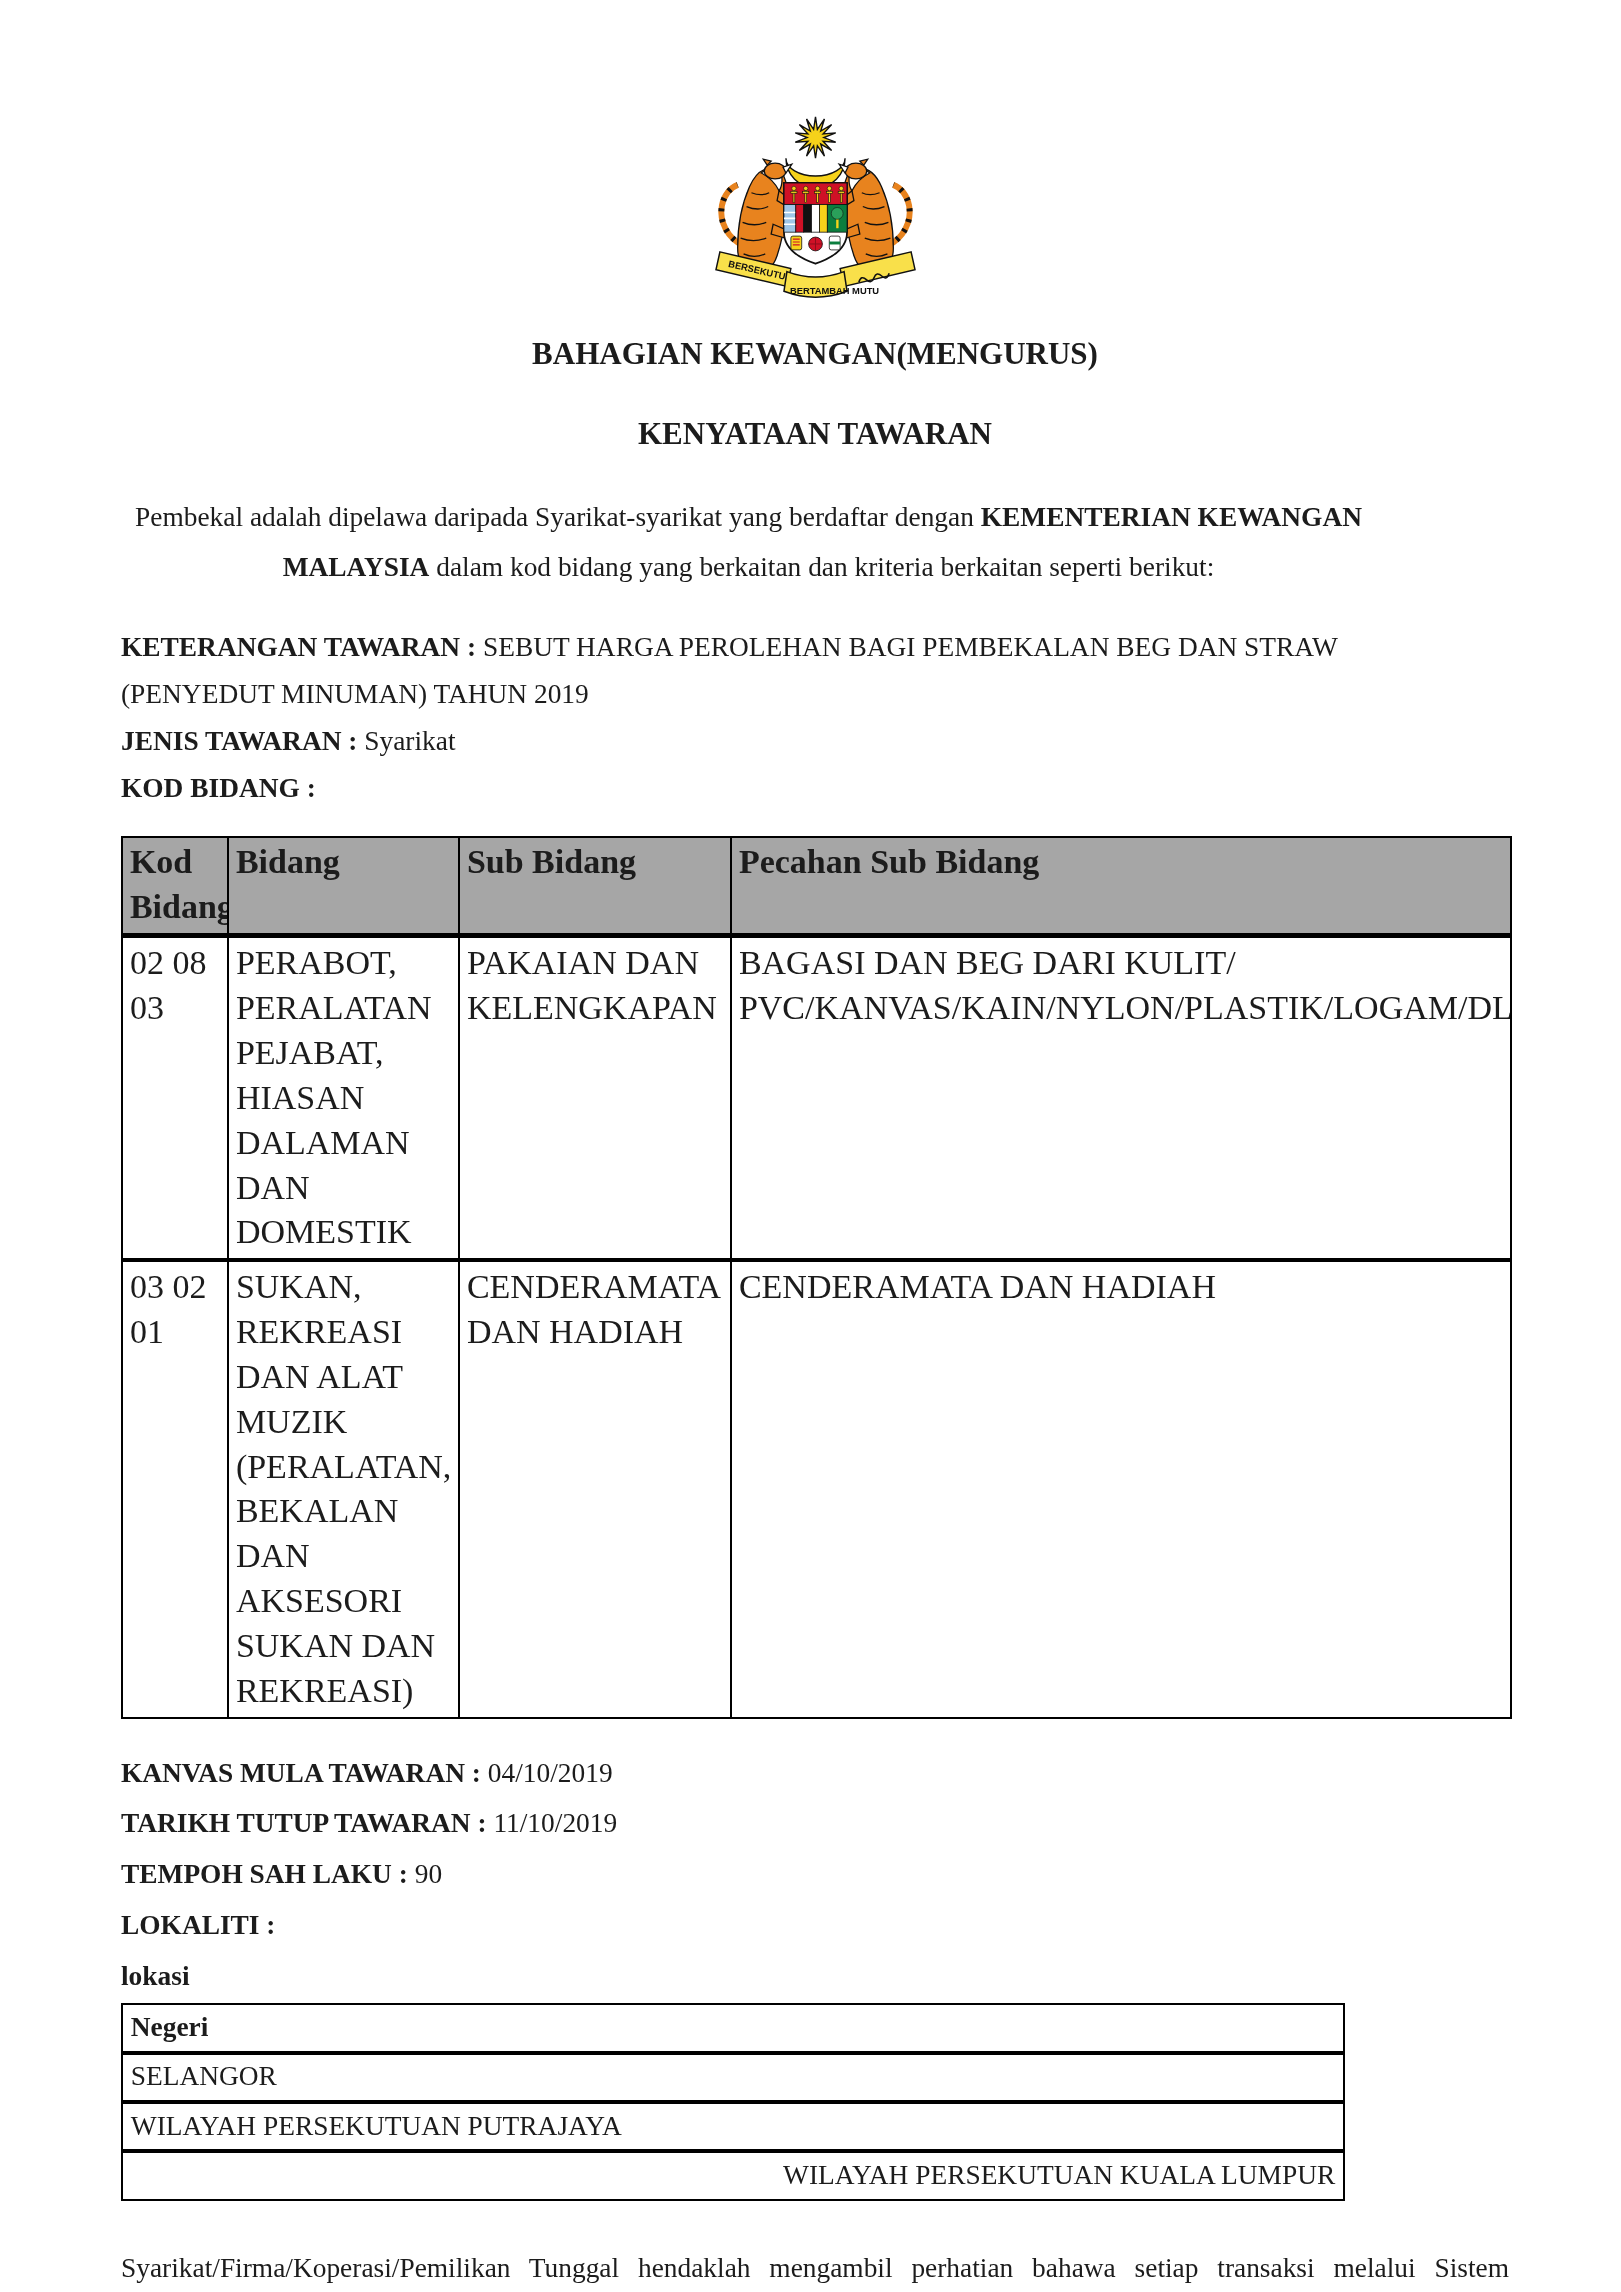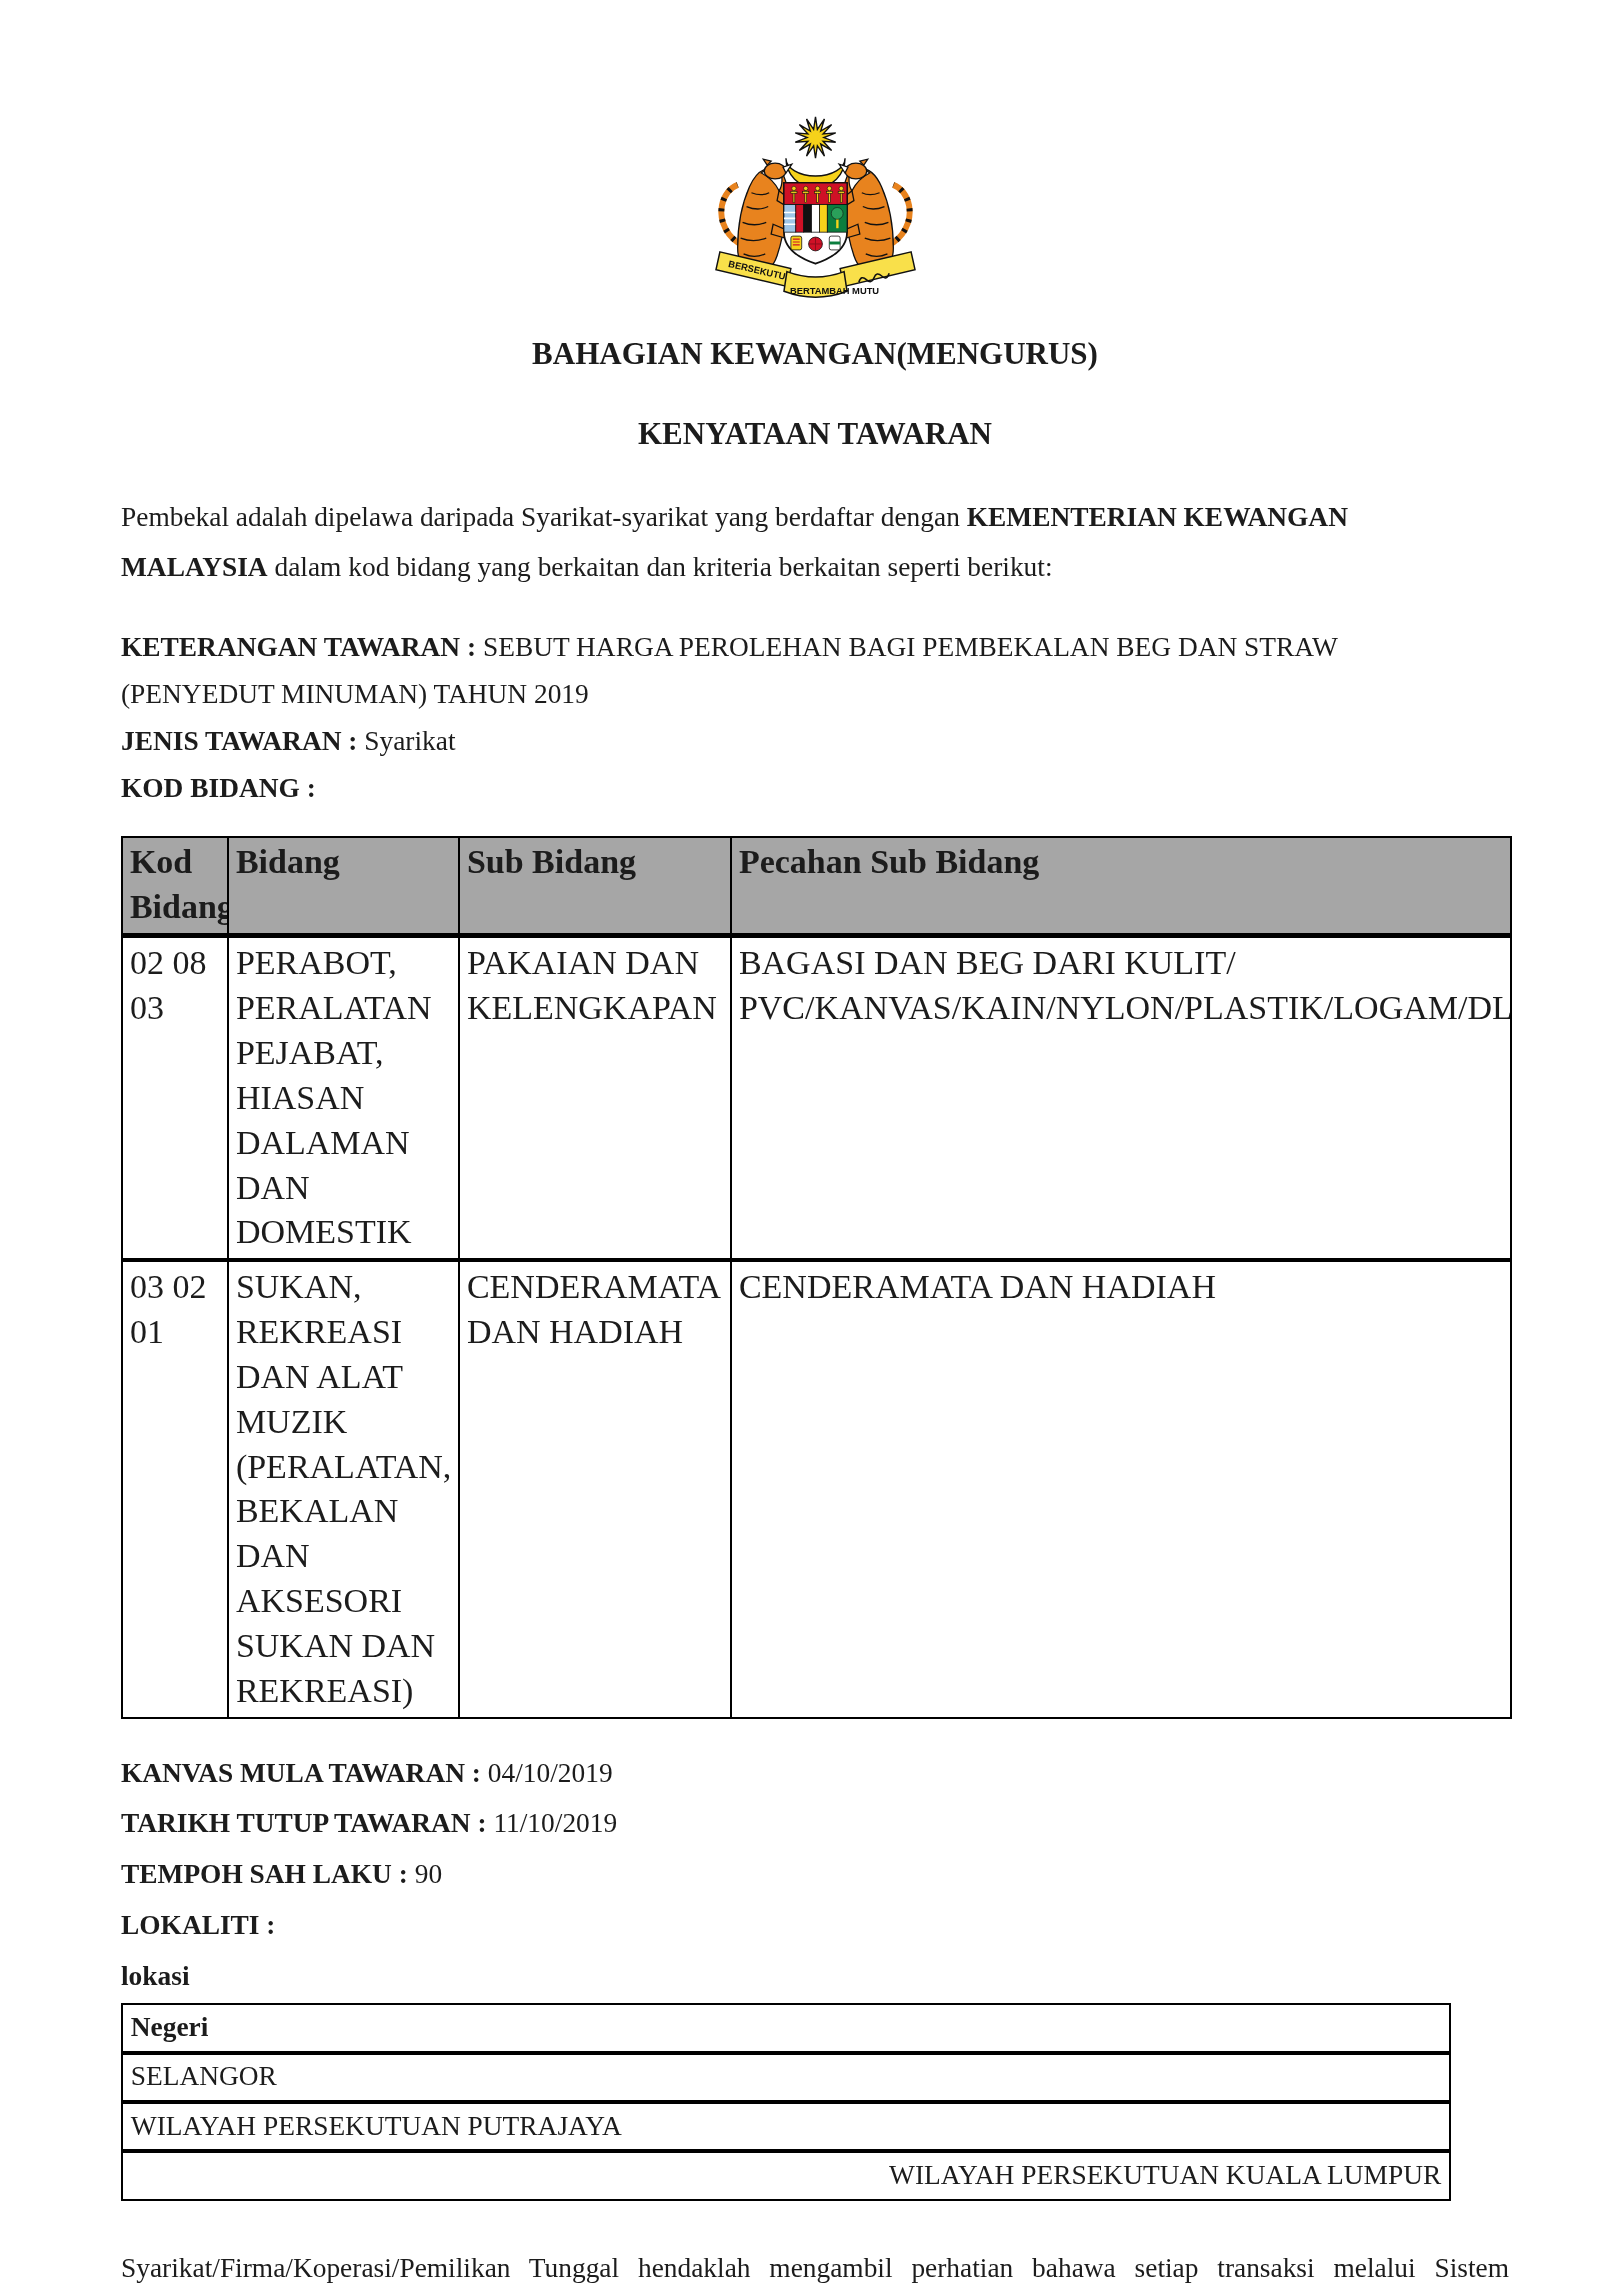--- a/index.html
+++ b/index.html
@@ -20,21 +20,21 @@
     text-align: center; font-weight: bold; font-size: 31px;
     margin: 25.5px 0 0 0; line-height: 1.15;
   }
   .doc-title {
     text-align: center; font-weight: bold; font-size: 31px;
     margin: 45px 0 0 0; line-height: 1.15;
   }
   .doc-title .u { text-underline-offset: 5.9px; }
 
   .intro {
-    margin: 41px 0 0 0; line-height: 1.82; max-width: 1255px;
+    margin: 41px 0 0 0; line-height: 1.82; max-width: 1255px; text-align: center;
   }
 
   .fields { margin: 31px 0 0 0; }
   .fields p { margin: 0; line-height: 1.72; }
   .fields .measure { max-width: 1255px; }
 
   table.kod-table {
     border-collapse: collapse; table-layout: fixed;
     width: 1389px; margin-top: 23.5px;
     border: 2.9px solid #000;
@@ -51,21 +51,21 @@
     border-bottom: 5.9px solid #000;
   }
   table.kod-table tr:last-child td { border-bottom: 2.9px solid #000; }
 
   .details { margin: 29px 0 0 0; }
   .details p { margin: 0; line-height: 1.85; }
   .lokasi-label { margin: 0; font-weight: bold; line-height: 1.45; }
 
   table.negeri-table {
     border-collapse: collapse; table-layout: fixed;
-    width: 1330px; margin-top: 2px;
+    width: 1224px; margin-top: 2px;
     border: 2.9px solid #000;
   }
   table.negeri-table th, table.negeri-table td {
     border-bottom: 4.9px solid #000;
     text-align: left; vertical-align: middle;
     padding: 4.9px 7.8px; font-size: 27.4px; line-height: 1.3;
   }
   table.negeri-table th { font-weight: bold; }
   table.negeri-table tr:last-child td { border-bottom: 2.9px solid #000; text-align: right; }
 

